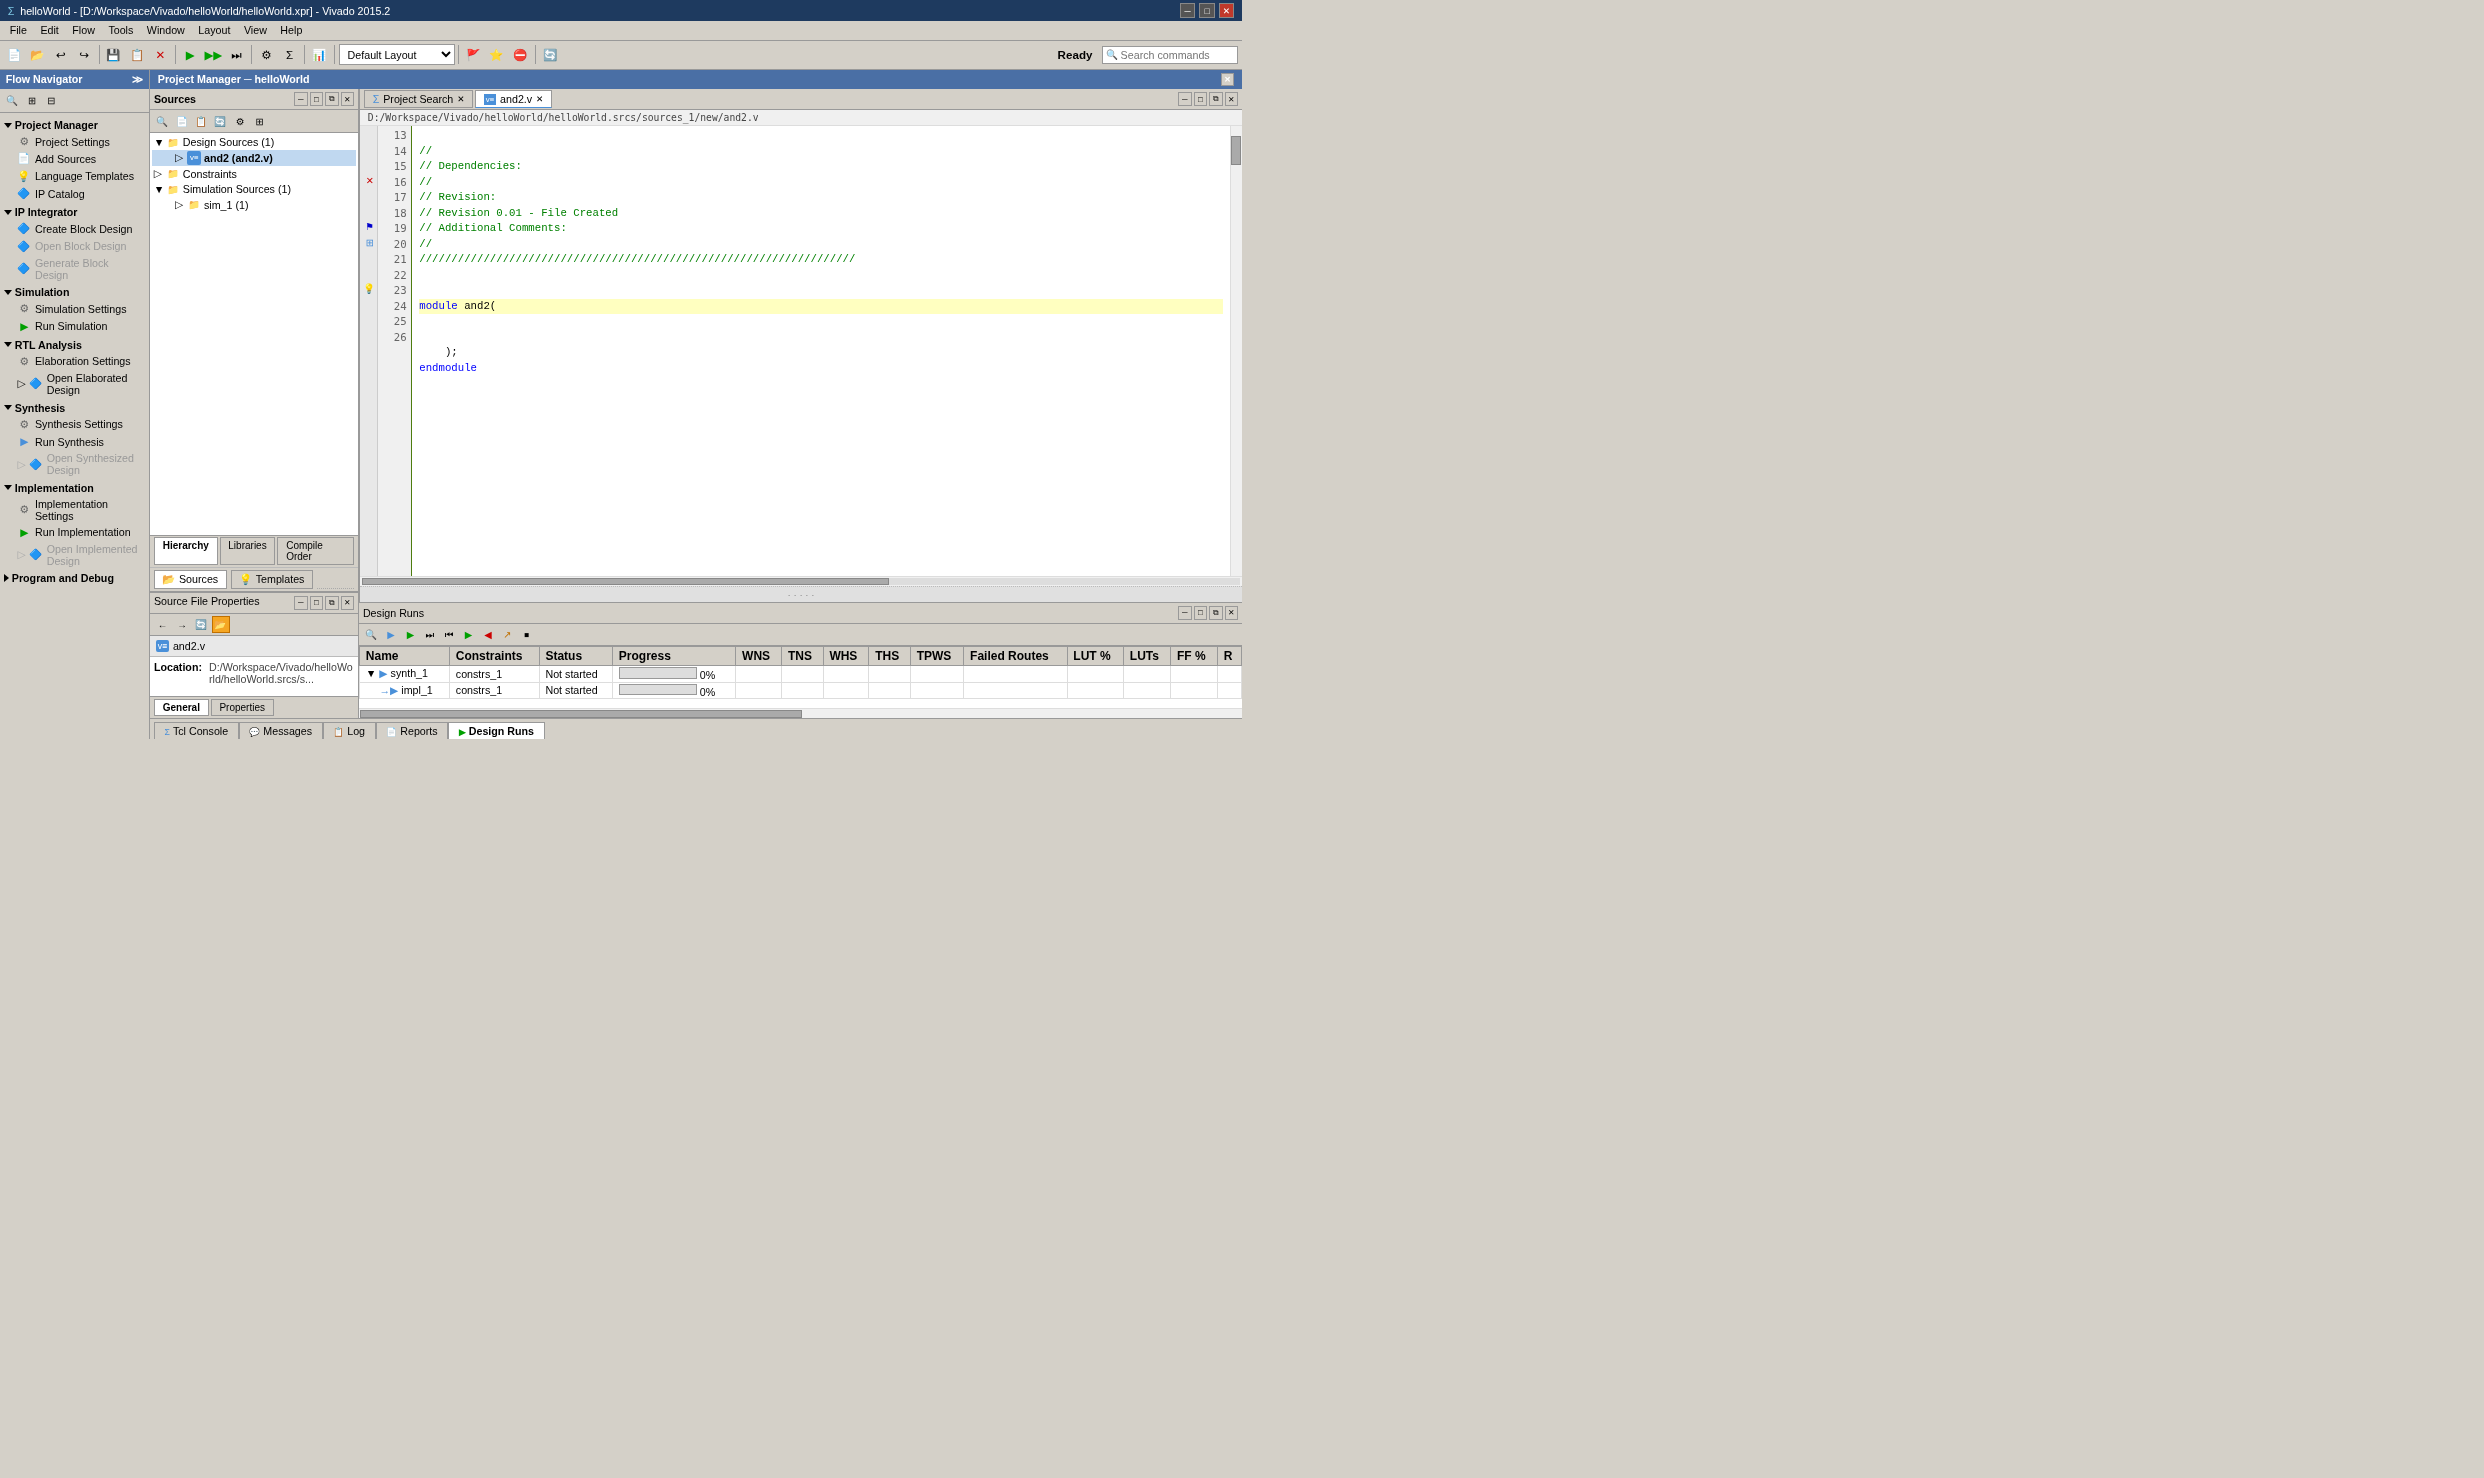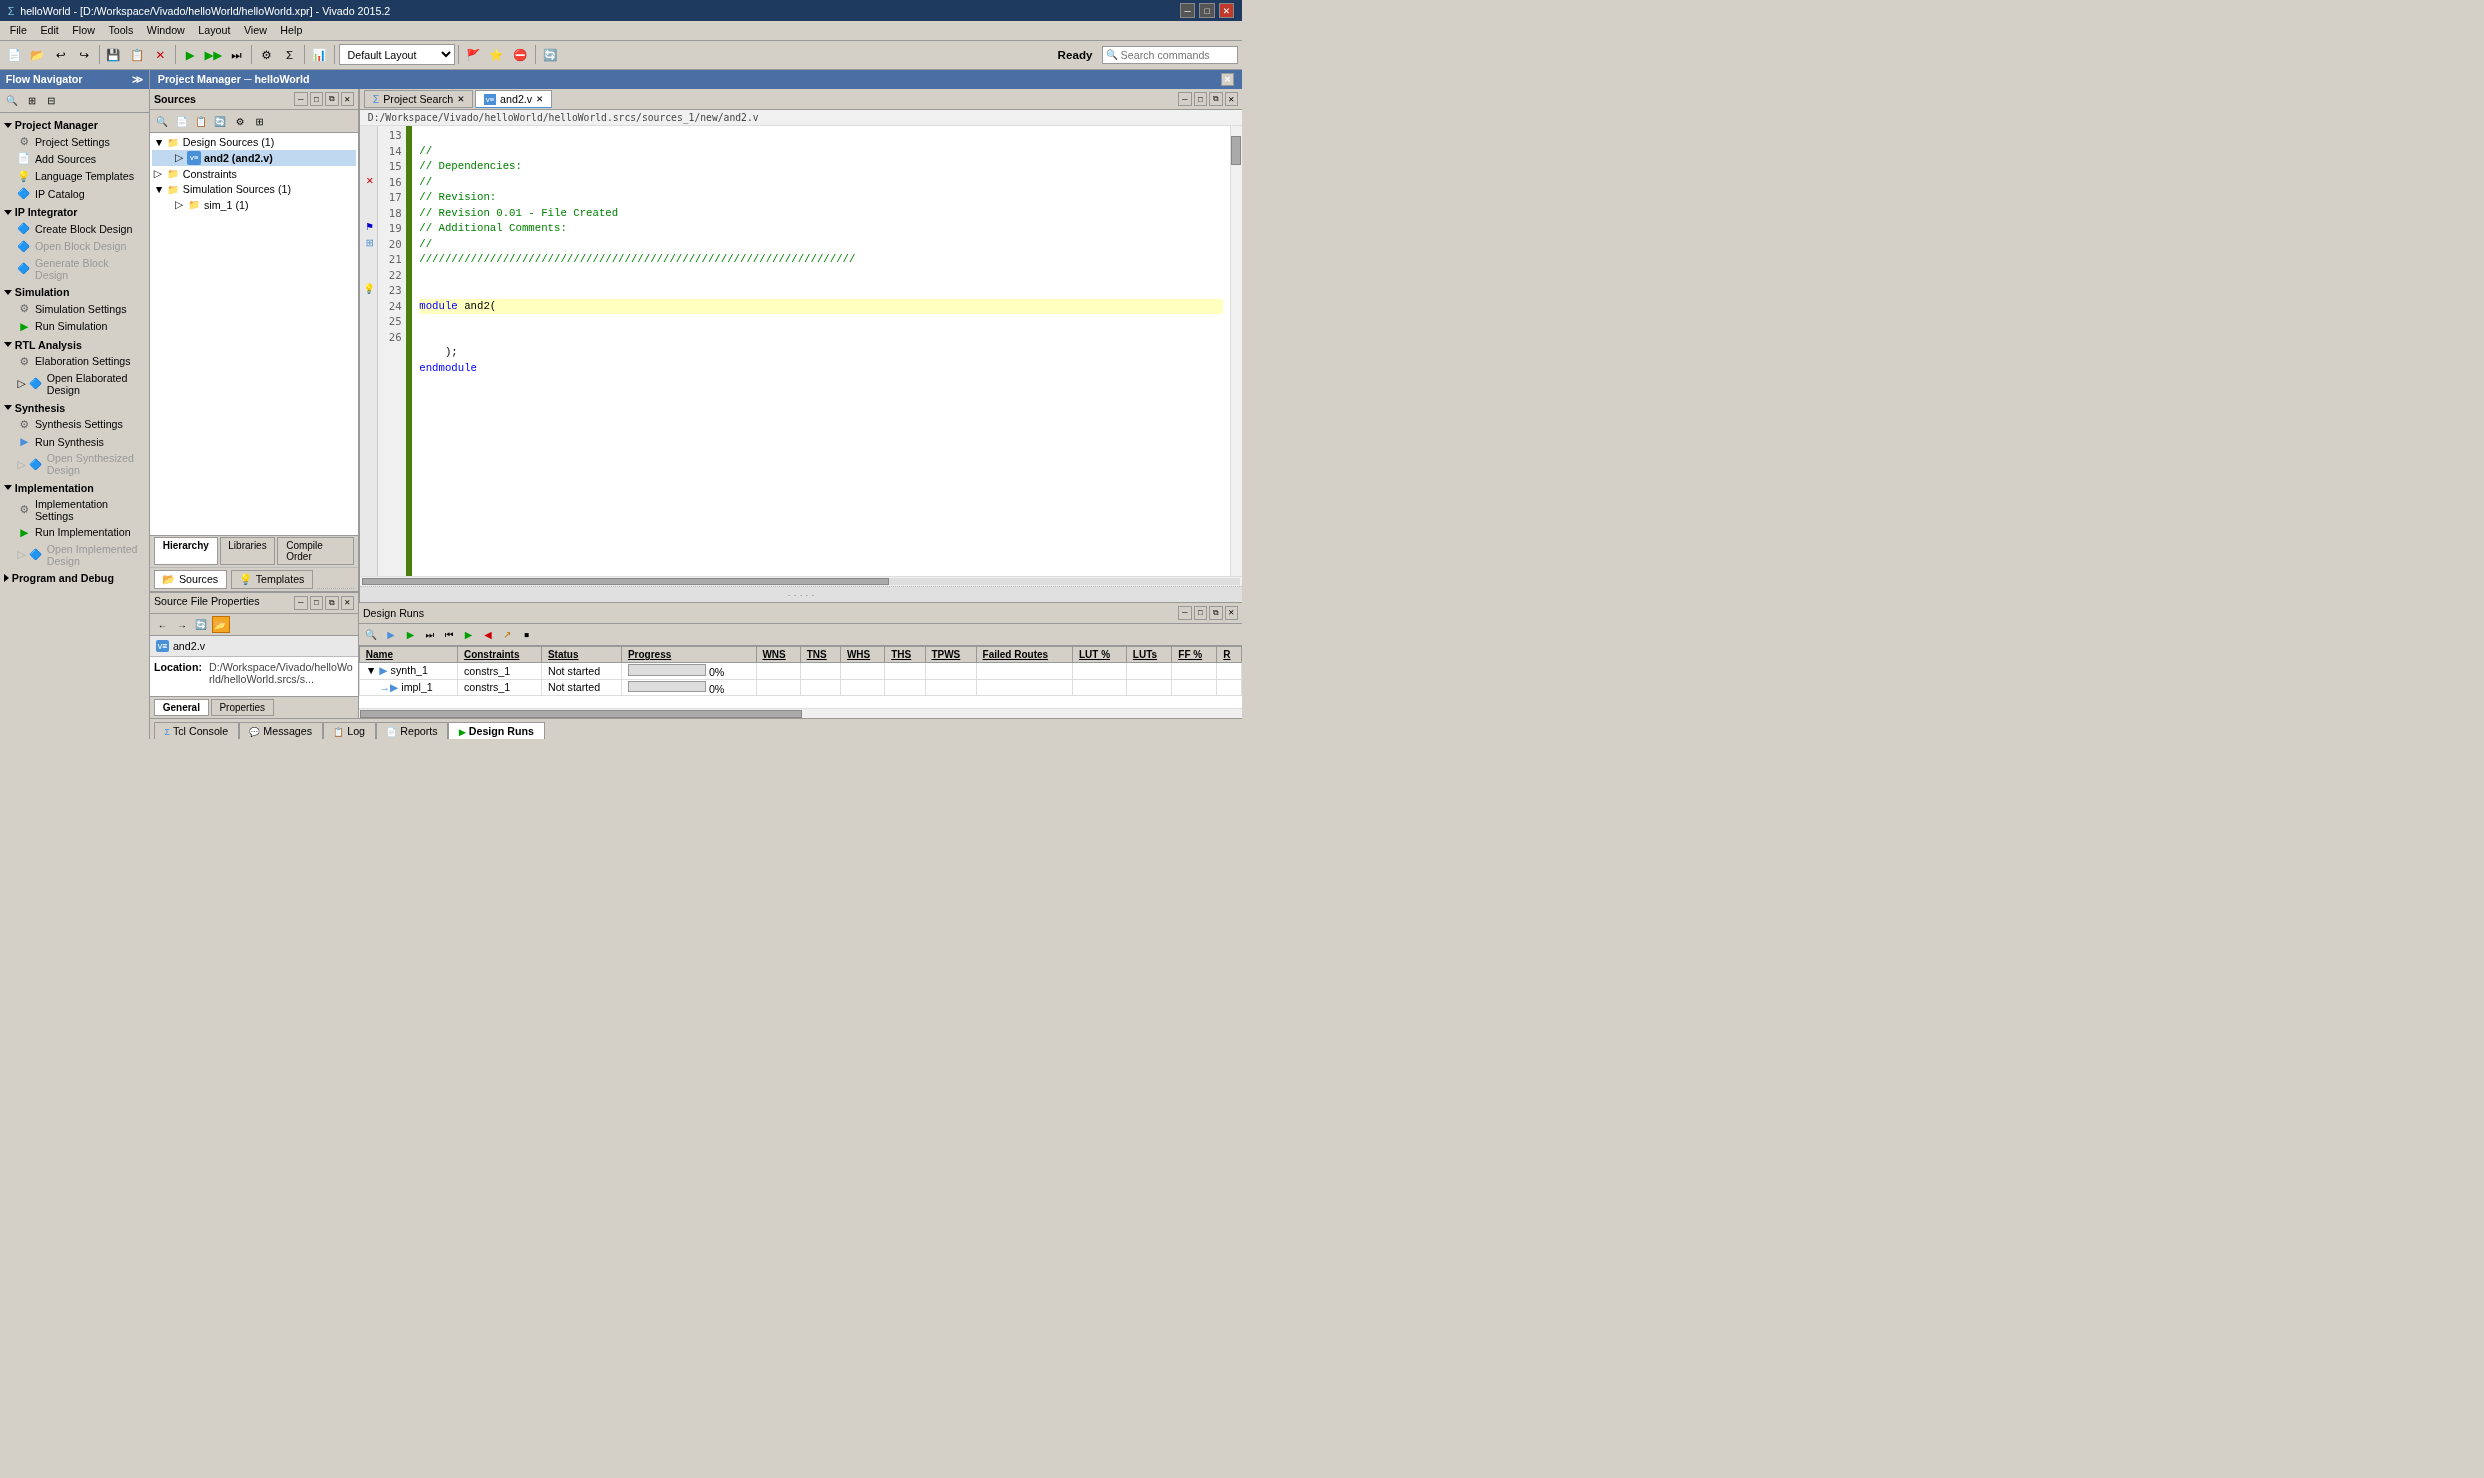--- a/index.html
+++ b/index.html
@@ -71,31 +71,31 @@
     #right-panels { flex: 1; display: flex; flex-direction: column; }
     
     
     #editor-panel { flex: 1; background: #fff; display: flex; flex-direction: column; border-left: 1px solid #999; }
     #editor-header { background: #d4d0c8; border-bottom: 1px solid #999; padding: 1.9px 3.9px; display: flex; align-items: center; justify-content: space-between; height: 21.3px; }
     #editor-tabs { display: flex; align-items: center; gap: 1.9px; }
     .editor-tab { padding: 1.9px 7.8px; border: 1px solid #999; background: #d4d0c8; font-size: 10.7px; cursor: pointer; display: flex; align-items: center; gap: 3.9px; }
     .editor-tab.active { background: #fff; }
     #editor-path { padding: 1.9px 7.8px; font-size: 9.7px; background: #f0f0f0; border-bottom: 1px solid #ddd; color: #444; font-family: monospace; }
     #editor-gutter-content { display: flex; flex: 1; overflow: hidden; }
-    #editor-gutter { width: 34px; background: #f0f0f0; border-right: 6px solid #4d7c0f; padding: 1.9px 3.9px; font-family: monospace; font-size: 10.7px; color: #666; line-height: 15.5px; overflow: hidden; text-align: right; }
+    #editor-gutter { width: 34px; background: #f0f0f0; border-right: 1px solid #4d7c0f; padding: 1.9px 3.9px; font-family: monospace; font-size: 10.7px; color: #666; line-height: 15.5px; overflow: hidden; text-align: right; }
     #editor-content { flex: 1; padding: 1.9px 7.8px; font-family: 'Courier New', monospace; font-size: 10.7px; line-height: 15.5px; overflow: auto; white-space: pre; }
     .margin-icon { width: 19.4px; height: 15.5px; display: flex; align-items: center; justify-content: center; font-size: 9.7px; }
     
     
     #design-runs { height: 116px; border-top: 1px solid #999; background: #fff; display: flex; flex-direction: column; }
     #dr-header { background: #d4d0c8; border-bottom: 1px solid #999; padding: 1.9px 3.9px; display: flex; align-items: center; justify-content: space-between; height: 21.3px; }
     #dr-toolbar { display: flex; gap: 1.9px; padding: 1.9px 3.9px; background: #d4d0c8; border-bottom: 1px solid #999; }
     #dr-table { flex: 1; overflow: auto; }
     table { width: 100%; border-collapse: collapse; font-size: 10.7px; }
-    th { background: #d4d0c8; border: 1px solid #999; padding: 1.9px 5.8px; text-align: left; font-size: 10px; white-space: nowrap; text-decoration: underline; }
+    th { background: #d4d0c8; border: 1px solid #999; padding: 1.9px 5.8px; text-align: left; font-size: 12px; white-space: nowrap; }
     td { border: 1px solid #ddd; padding: 1px 5.8px; white-space: nowrap; }
     .progress-bar { width: 78px; height: 11.6px; background: #ddd; display: inline-block; border: 1px solid #999; }
     .progress-fill { height: 100%; background: #4a90d9; }
     
     
     #bottom-tabs { height: 21.3px; background: #d4d0c8; border-top: 1.9px solid #999; display: flex; align-items: flex-end; padding: 0 3.9px; }
     .bottom-tab { padding: 1.9px 9.7px; border: 1px solid #999; border-bottom: none; background: #d4d0c8; font-size: 10.7px; cursor: pointer; }
     .bottom-tab.active { background: #fff; font-weight: bold; }
     
     

